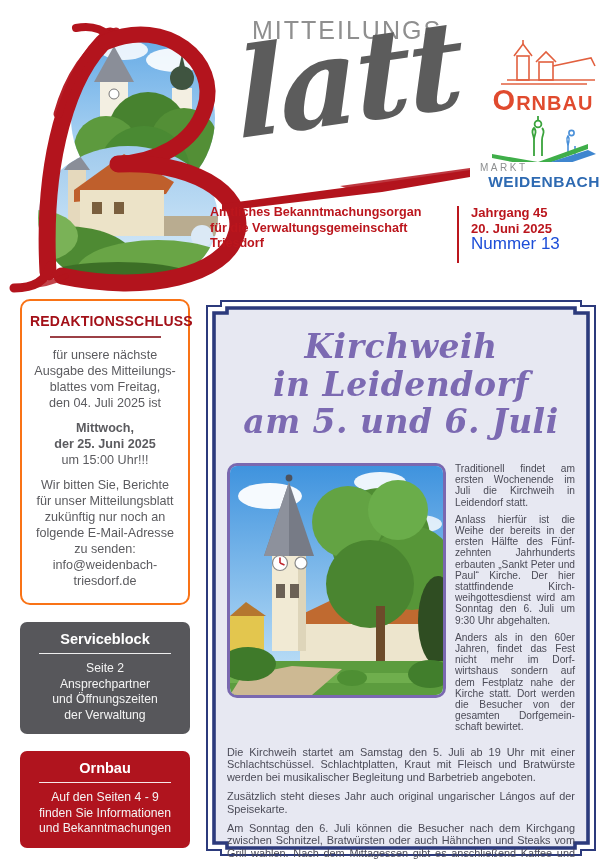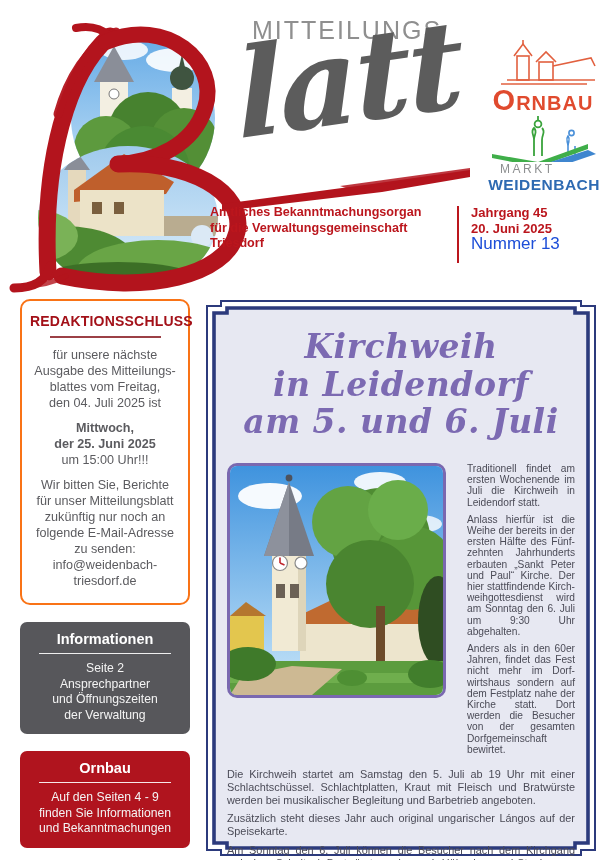--- a/index.html
+++ b/index.html
@@ -16,21 +16,21 @@
   .subtitle-red{left:210px;top:205px;width:250px;font-size:12.6px;font-weight:bold;color:#bb161d;line-height:15.5px;}
   .subtitle-gray{left:210px;top:236px;width:250px;font-size:12.6px;color:#7f7f84;line-height:15.5px;}
   .issue-rule{left:457px;top:206px;width:2px;height:57px;background:#bb161d;}
   .issue-red{left:471px;top:205px;font-size:13px;font-weight:bold;color:#bb161d;line-height:15.5px;}
   .issue-gray{left:471px;top:236px;font-size:17px;color:#1d4ed8;line-height:15.5px;}
 
   .ornbau-logo-box{left:487px;top:40px;width:112px;height:76px;text-align:center;}
   .ornbau-word{font-weight:bold;color:#e04a2e;font-size:20px;letter-spacing:1px;line-height:20px;}
   .ornbau-word .big-o{font-size:29px;}
   .weidenbach-logo-box{left:476px;top:116px;width:124px;height:74px;text-align:left;}
-  .markt-word{font-size:12px;color:#8d8f90;letter-spacing:2.5px;margin:-4px 0 0 24px;}
+  .markt-word{font-size:10px;color:#8d8f90;letter-spacing:2.5px;margin:-4px 0 0 4px;}
   .weidenbach-word{font-size:15.5px;font-weight:bold;color:#2e6ab2;letter-spacing:.5px;margin-left:2px;text-align:right;}
 
   
   .sidebar{left:20px;top:299px;width:170px;}
   .red-outline-box{box-sizing:border-box;border:2px solid #f97316;border-radius:10px;background:#fff;
                    padding:12px 8px 14px;text-align:center;}
   .red-box-title{color:#a31018;font-weight:bold;font-size:14px;letter-spacing:.2px;}
   .red-box-divider{width:74%;height:0;border-top:2px solid #9c4046;margin:7px auto 9px;}
   .red-box-p{color:#5b5b5f;font-size:12.6px;line-height:16px;margin:0 0 9px;}
   .red-box-p.bold{font-weight:bold;margin-bottom:0;}
@@ -42,21 +42,21 @@
   .side-box-title{font-weight:bold;font-size:14.5px;}
   .side-box-divider{width:84%;height:0;border-top:1px solid rgba(255,255,255,.9);margin:6px auto 7px;}
   .side-box-body{font-size:12.2px;line-height:15.5px;color:#f4f4f4;}
 
   
   .article{left:205px;top:299px;width:392px;height:558px;}
   .article-frame{position:absolute;inset:0;}
   .article-content{position:absolute;inset:0;padding:16px 22px 12px;box-sizing:border-box;color:#4b4b57;}
   .article-title{font-family:"DejaVu Serif",serif;font-style:italic;font-weight:bold;color:#7c6ab2;
                  font-size:33px;line-height:1.14;text-align:center;letter-spacing:.5px;margin-top:13px;}
-  .article-row{display:flex;gap:21px;margin-top:9px;}
+  .article-row{display:flex;gap:9px;margin-top:9px;}
   .church-photo{flex:none;width:219px;height:235px;border:3px solid #7a68b0;border-radius:10px;
                 box-sizing:border-box;overflow:hidden;background:#bfe0f6;}
   .article-col{flex:1;font-size:10.2px;line-height:11.2px;text-align:justify;hyphens:manual;}
   .article-col p{margin:0 0 6px;}
   .article-bottom{margin-top:7px;font-size:10.9px;line-height:12.8px;text-align:justify;hyphens:manual;}
   .article-bottom p{margin:0 0 6px;}
 </style>
 </head>
 <body>
 
@@ -188,21 +188,21 @@
       <p class="red-box-p last pre">Wir bitten Sie, Berichte
 für unser Mitteilungsblatt
 zukünftig nur noch an
 folgende E-Mail-Adresse
 zu senden:
 info@weidenbach-
 triesdorf.de</p>
     </div>
 
     <div class="side-box gray">
-      <div class="side-box-title">Informationen</div>
+      <div class="side-box-title">Serviceblock</div>
       <div class="side-box-divider"></div>
       <div class="side-box-body pre">Seite 2
 Ansprechpartner
 und Öffnungszeiten
 der Verwaltung</div>
     </div>
 
     <div class="side-box red">
       <div class="side-box-title">Ornbau</div>
       <div class="side-box-divider"></div>

